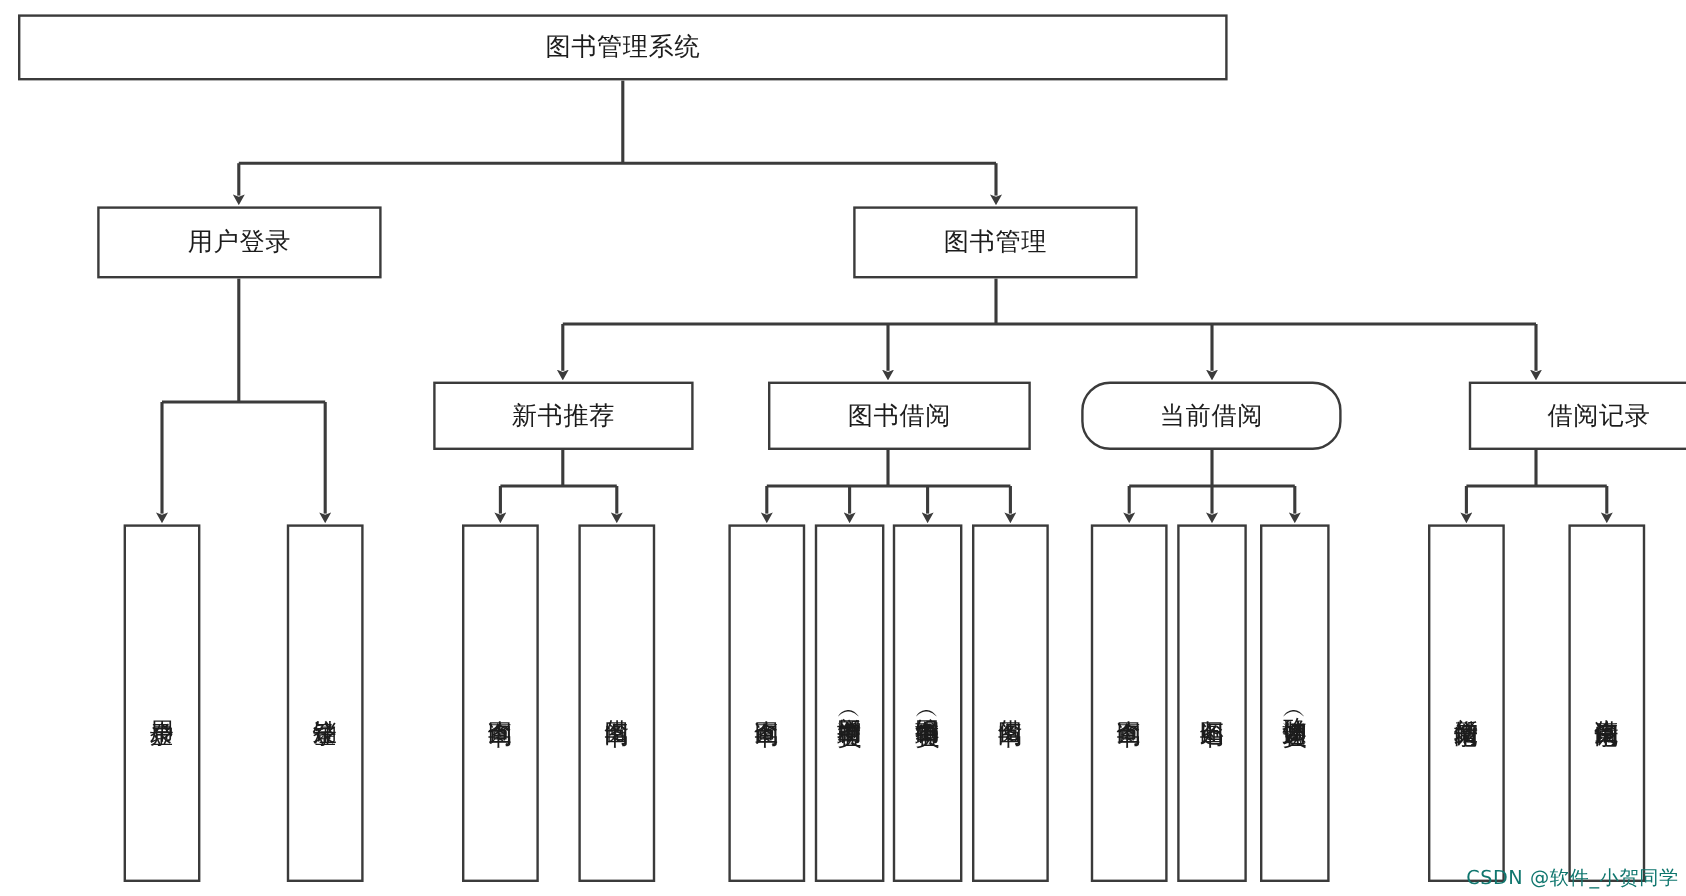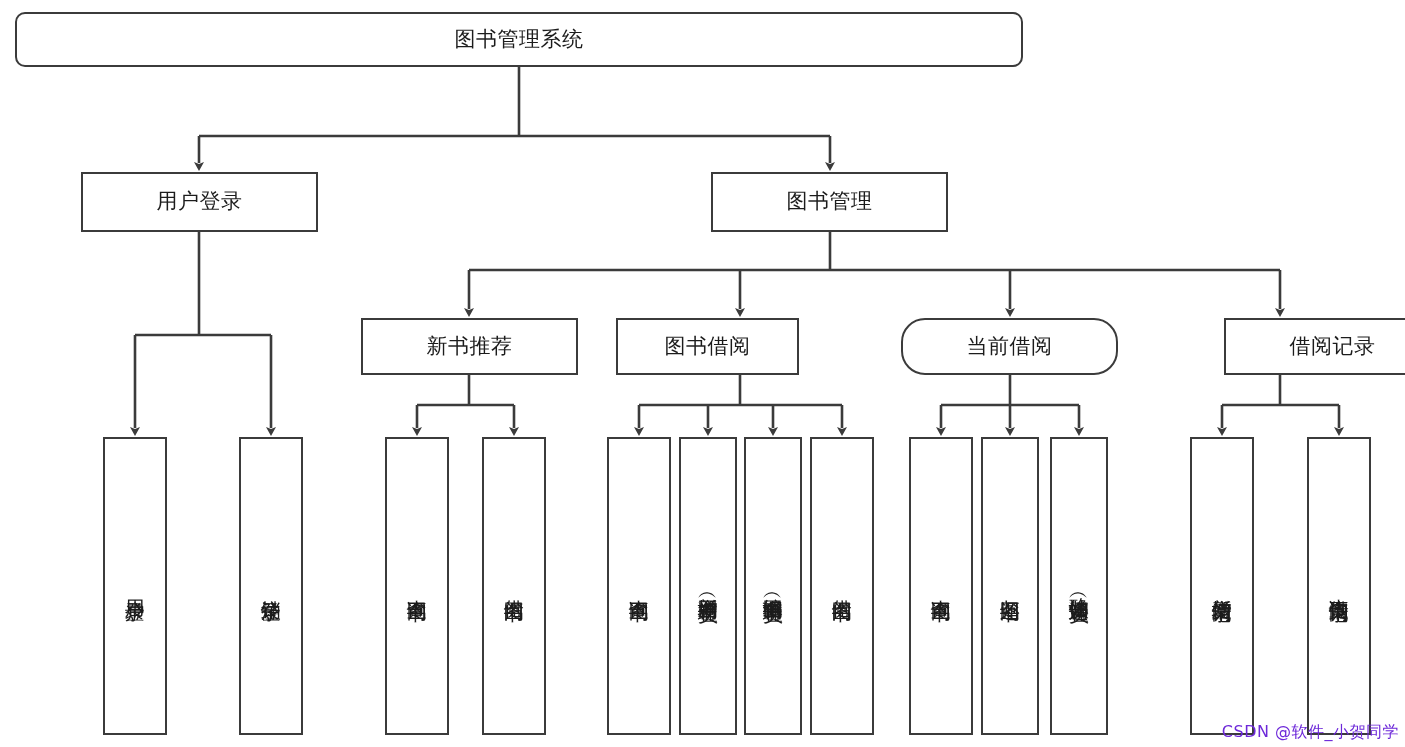--- a/index.html
+++ b/index.html
@@ -51,21 +51,21 @@
   }
   .node.vert .label {
     writing-mode: vertical-rl;
     text-orientation: upright;
   }
   .watermark {
     position: absolute;
     right: 6px;
     bottom: 4px;
     font-size: 16px;
-    color: #6d28d9;
+    color: #0f766e;
     letter-spacing: 0.5px;
     white-space: nowrap;
     user-select: none;
   }
 </style>
 </head>
 <body>
 
 <div id="diagram-root">
 
@@ -112,35 +112,35 @@
       <line x1="1010" y1="405" x2="1010" y2="428" marker-end="url(#arrowhead)"></line>
       <line x1="1079" y1="405" x2="1079" y2="428" marker-end="url(#arrowhead)"></line>
 
       <line x1="1280" y1="375" x2="1280" y2="405"></line>
       <line x1="1222" y1="405" x2="1339" y2="405"></line>
       <line x1="1222" y1="405" x2="1222" y2="428" marker-end="url(#arrowhead)"></line>
       <line x1="1339" y1="405" x2="1339" y2="428" marker-end="url(#arrowhead)"></line>
     </g>
   </svg>
 
-  <div class="node horiz" style="left:15px; top:12px; width:1008px; height:55px;border-radius:10px;">
+  <div class="node horiz" style="left:15px; top:12px; width:1008px; height:55px;">
     <span class="label">图书管理系统</span>
   </div>
 
   <div class="node horiz" style="left:81px; top:172px; width:237px; height:60px;">
     <span class="label">用户登录</span>
   </div>
   <div class="node horiz" style="left:361px; top:318px; width:217px; height:57px;">
     <span class="label">新书推荐</span>
   </div>
 
   <div class="node horiz" style="left:711px; top:172px; width:237px; height:60px;">
     <span class="label">图书管理</span>
   </div>
-  <div class="node horiz" style="left:616px; top:318px; width:183px; height:57px;">
+  <div class="node horiz" style="left:640px; top:318px; width:219px; height:57px;">
     <span class="label">图书借阅</span>
   </div>
   <div class="node horiz" style="left:901px; top:318px; width:217px; height:57px;border-radius:24px;">
     <span class="label">当前借阅</span>
   </div>
   <div class="node horiz" style="left:1224px; top:318px; width:217px; height:57px;">
     <span class="label">借阅记录</span>
   </div>
 
   <div class="node vert" style="left:103px; top:437px; width:64px; height:298px;">

